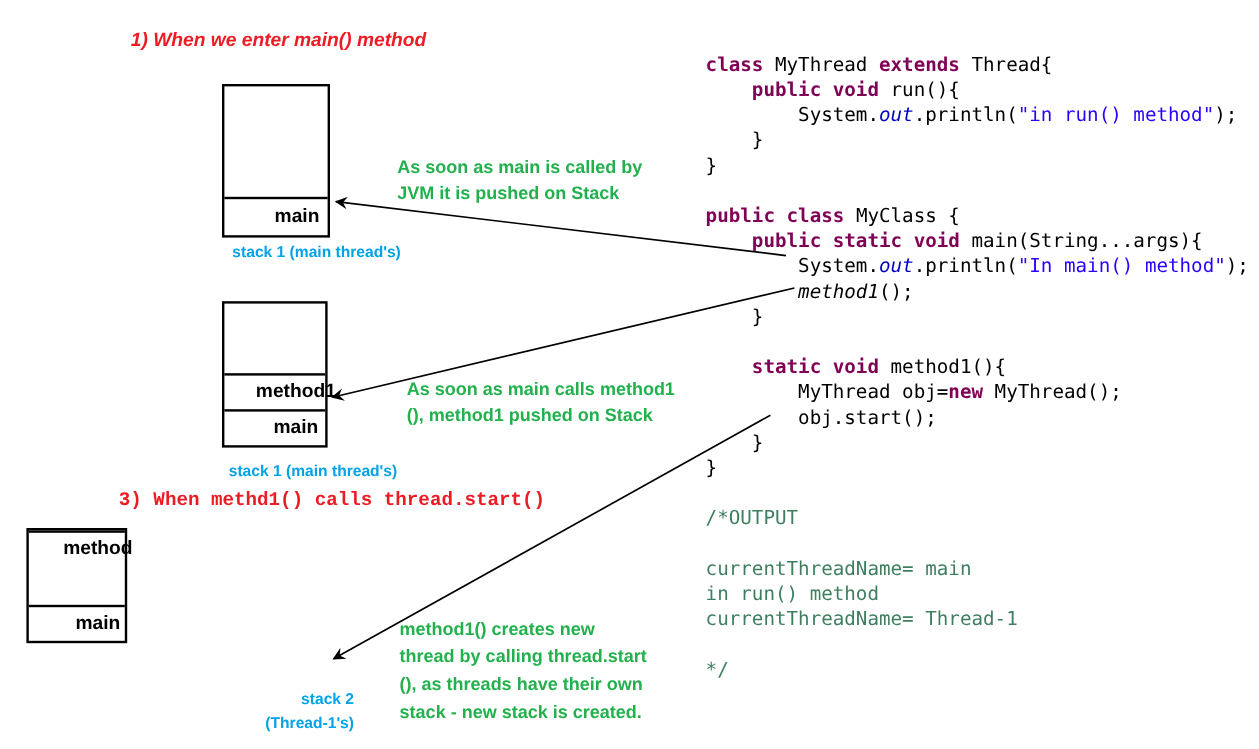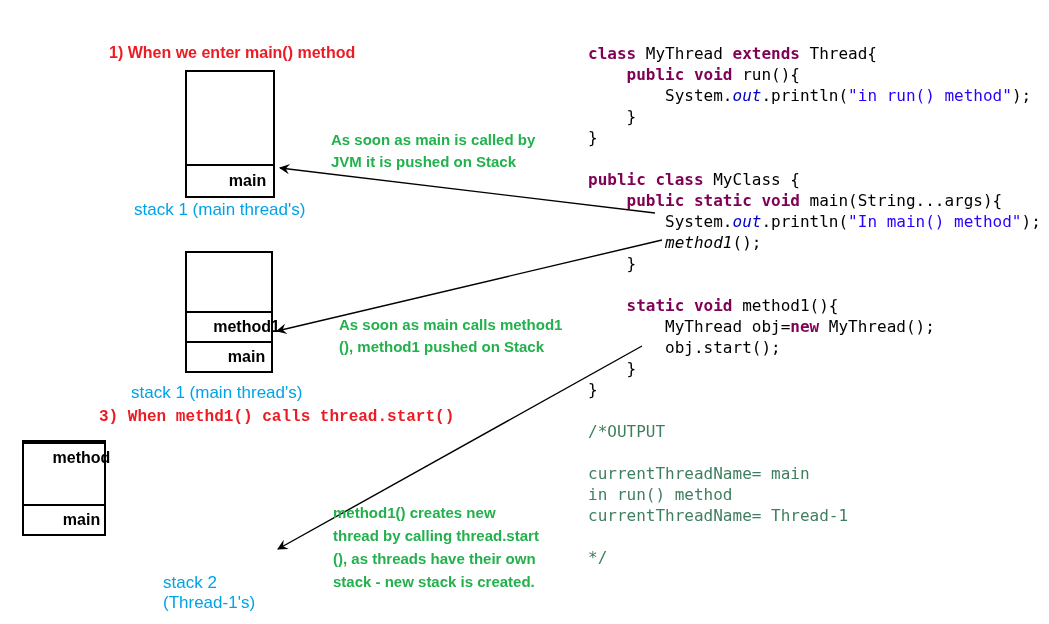--- a/index.html
+++ b/index.html
@@ -9,22 +9,22 @@
   }
   .heading {
     position:absolute; font-size:16px; font-weight:bold;
     color:var(--heading_red, #ed1c24); white-space:nowrap;
   }
   .annotation {
     position:absolute; font-size:15px; font-weight:bold; line-height:22px;
     color:var(--annotation_green, #22b14c); white-space:pre-line;
   }
   .stack-label {
-    position:absolute; font-size:17px; font-weight:normal; line-height:20px;
-    color:var(--label_cyan, #00a2e8); text-align:left; white-space:pre-line;
+    position:absolute; font-size:13px; font-weight:bold; line-height:20px;
+    color:var(--label_cyan, #00a2e8); text-align:right; white-space:pre-line;
   }
   .stack-box {
     position:absolute; border:2px solid #000; background:#fff;
     box-sizing:border-box; display:flex; flex-direction:column; justify-content:flex-end;
   }
   .stack-cell {
     border-top:2px solid #000; display:flex; align-items:center; justify-content:center;
     font-size:16px; font-weight:bold; color:#000;padding-left:35px;
   }
   .code {
@@ -48,21 +48,21 @@
     <defs>
       <marker id="arrowhead" viewBox="0 0 12 12" refX="10" refY="6" markerWidth="9" markerHeight="9" orient="auto">
         <path d="M1,1 L11,6 L1,11 L4.5,6 z" fill="#000"></path>
       </marker>
     </defs>
     <line x1="655" y1="213" x2="280" y2="168" stroke="#000" stroke-width="1.4" marker-end="url(#arrowhead)"></line>
     <line x1="662" y1="240" x2="277" y2="331" stroke="#000" stroke-width="1.4" marker-end="url(#arrowhead)"></line>
     <line x1="642" y1="346" x2="278" y2="549" stroke="#000" stroke-width="1.4" marker-end="url(#arrowhead)"></line>
   </svg>
 
-  <div class="heading" style="left:109px; top:44px;">1) When we enter main() method</div>
+  <div class="heading" style="left:109px; top:25px;font-style:italic;">1) When we enter main() method</div>
   <div class="stack-box" style="left:185px; top:70px; width:90px; height:128px;">
     <div class="stack-cell" style="height:30px;">main</div>
   </div>
   <div class="stack-label" style="left:134px; top:200px; width:200px;">stack 1 (main thread's)</div>
   <div class="annotation" style="left:331px; top:129px;">As soon as main is called by
 JVM it is pushed on Stack</div>
 
   <div class="stack-box" style="left:185px; top:251px; width:88px; height:122px;">
     <div class="stack-cell" style="height:28px;">method1</div>
     <div class="stack-cell" style="height:28px;">main</div>
@@ -71,20 +71,20 @@
   <div class="annotation" style="left:339px; top:314px;">As soon as main calls method1
 (), method1  pushed on Stack</div>
 
   <div class="heading" style="left:99px; top:408px;font-family:Liberation Mono, monospace;">3) When methd1() calls thread.start()</div>
   <div class="stack-box" style="left:22px; top:440px; width:84px; height:96px;gap:32px;">
     <div class="stack-cell" style="height:30px;">method</div>
     <div class="stack-cell" style="height:30px;">main</div>
   </div>
   <div class="stack-label" style="left:163px; top:573px; width:132px;">stack 2
 (Thread-1's)</div>
-  <div class="annotation" style="left:333px; top:501px; line-height:23px;">method1() creates new
+  <div class="annotation" style="left:333px; top:513px; line-height:23px;">method1() creates new
 thread by calling thread.start
 (), as threads have their own
 stack - new stack is created.</div>
 
   <div class="code"><div><span class="k">class </span><span class="p">MyThread </span><span class="k">extends </span><span class="p">Thread{</span></div><div><span class="p">    </span><span class="k">public void </span><span class="p">run(){</span></div><div><span class="p">        System.</span><span class="f">out</span><span class="p">.println(</span><span class="s">"in run() method"</span><span class="p">);</span></div><div><span class="p">    }</span></div><div><span class="p">}</span></div><div>&nbsp;</div><div><span class="k">public class </span><span class="p">MyClass {</span></div><div><span class="p">    </span><span class="k">public static void </span><span class="p">main(String...args){</span></div><div><span class="p">        System.</span><span class="f">out</span><span class="p">.println(</span><span class="s">"In main() method"</span><span class="p">);</span></div><div><span class="p">        </span><span class="m">method1</span><span class="p">();</span></div><div><span class="p">    }</span></div><div>&nbsp;</div><div><span class="p">    </span><span class="k">static void </span><span class="p">method1(){</span></div><div><span class="p">        MyThread obj=</span><span class="k">new </span><span class="p">MyThread();</span></div><div><span class="p">        obj.start();</span></div><div><span class="p">    }</span></div><div><span class="p">}</span></div><div>&nbsp;</div><div><span class="c">/*OUTPUT</span></div><div>&nbsp;</div><div><span class="c">currentThreadName= main</span></div><div><span class="c">in run() method</span></div><div><span class="c">currentThreadName= Thread-1</span></div><div>&nbsp;</div><div><span class="c">*/</span></div></div>
 
 </div>
 
 </body></html>

